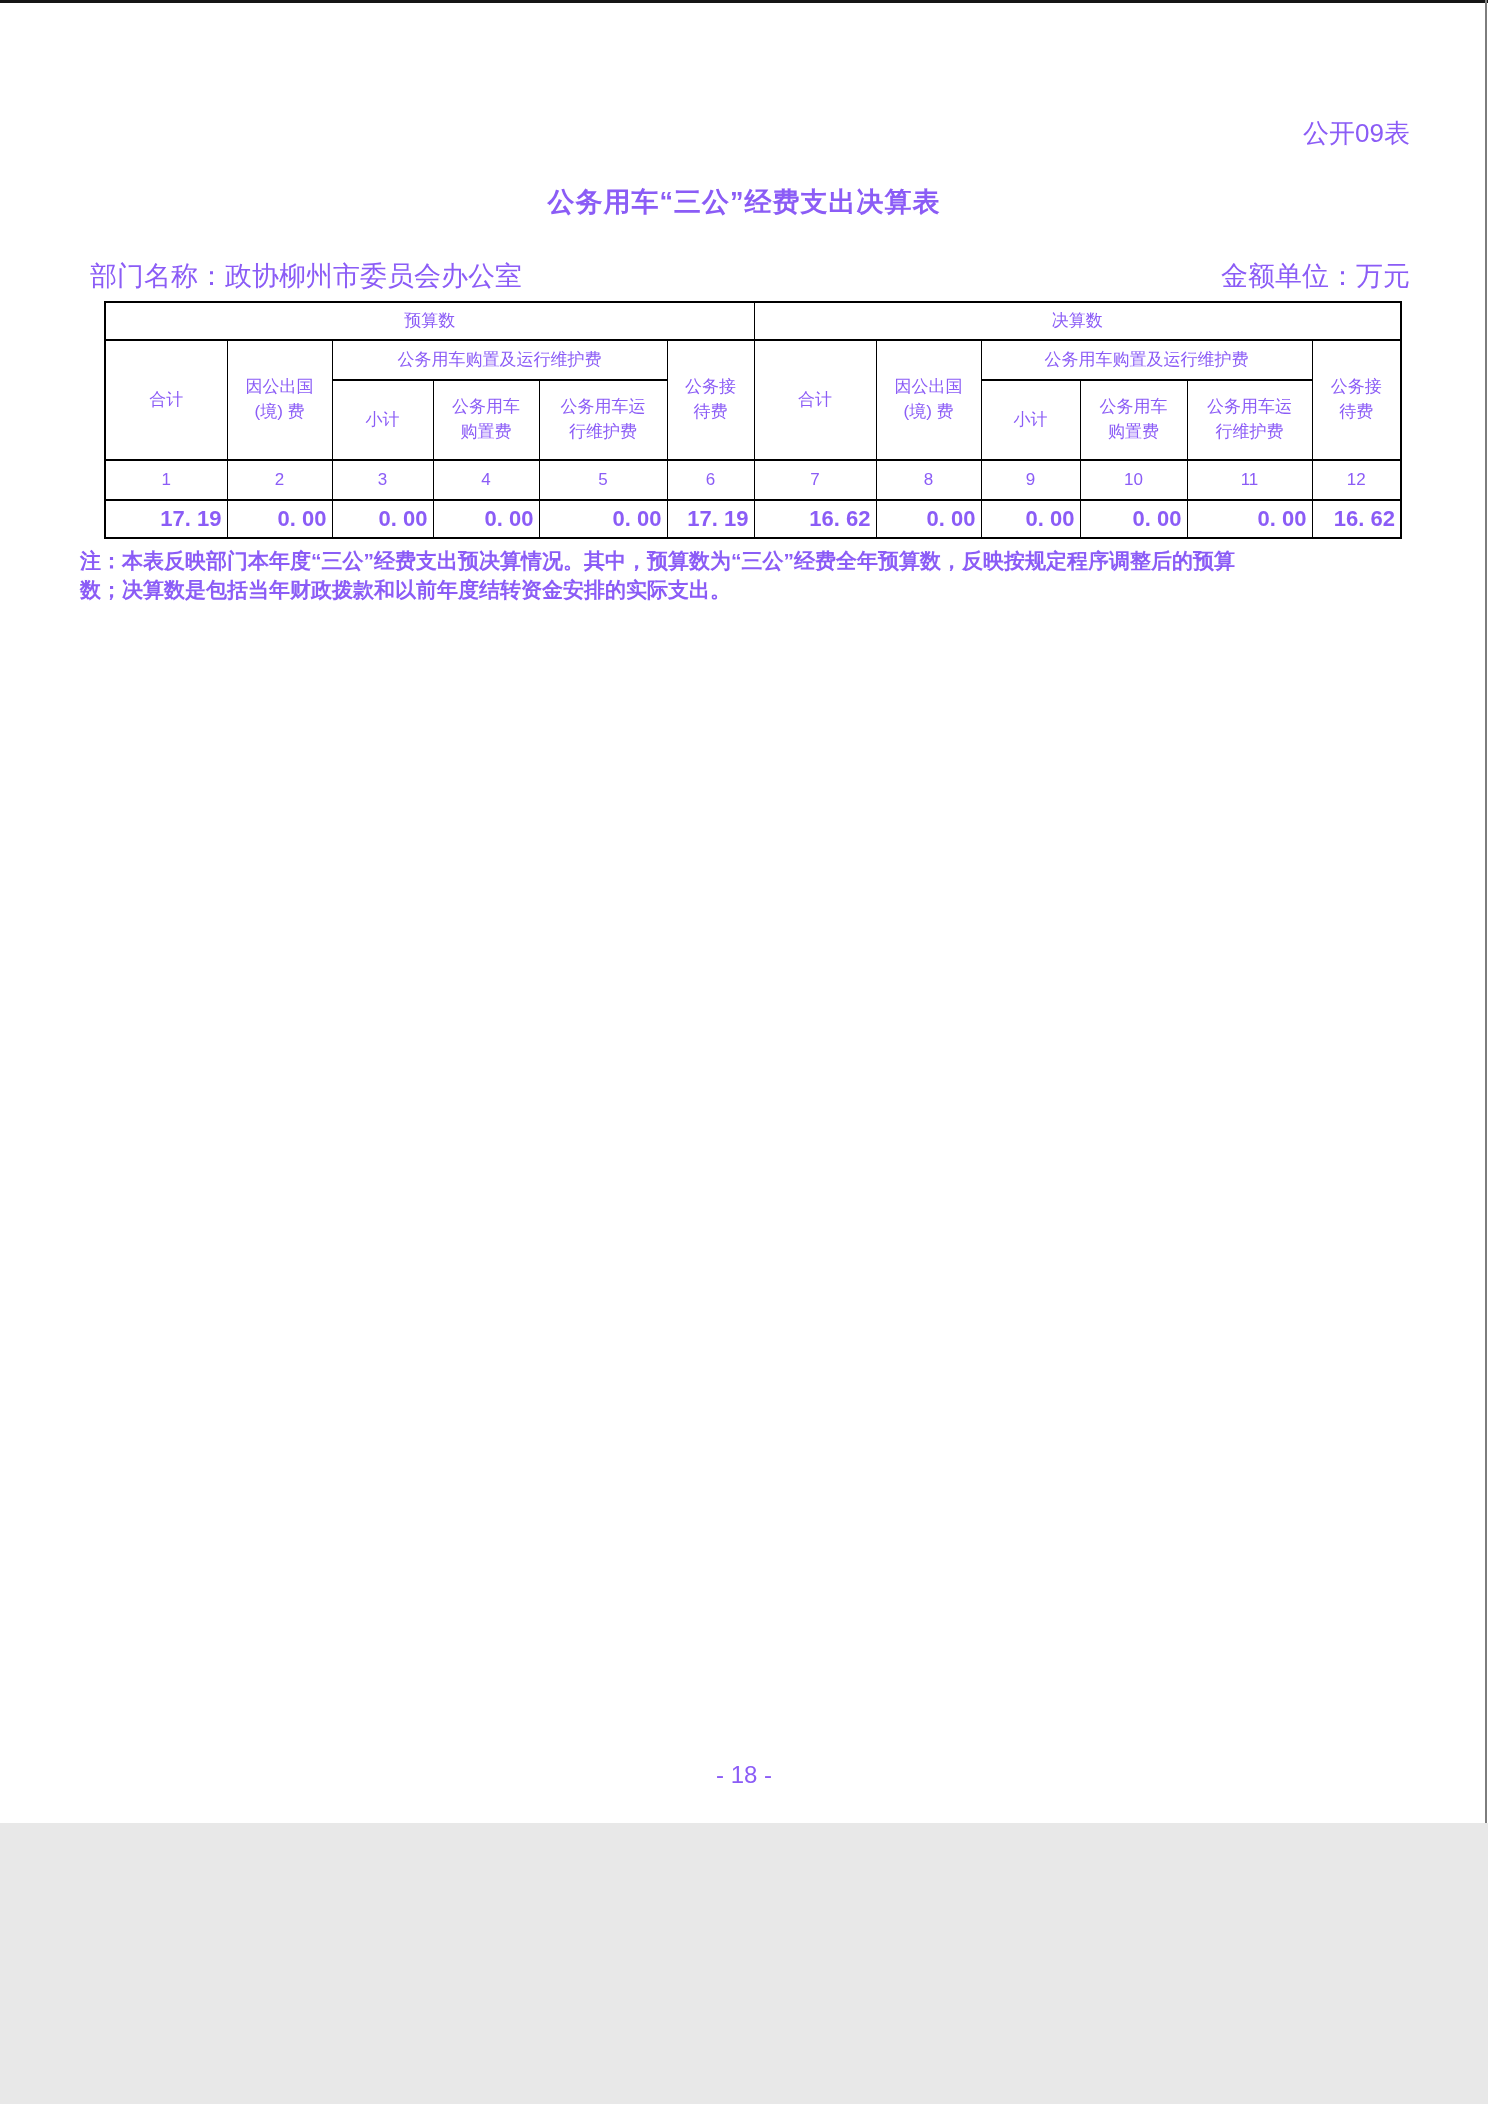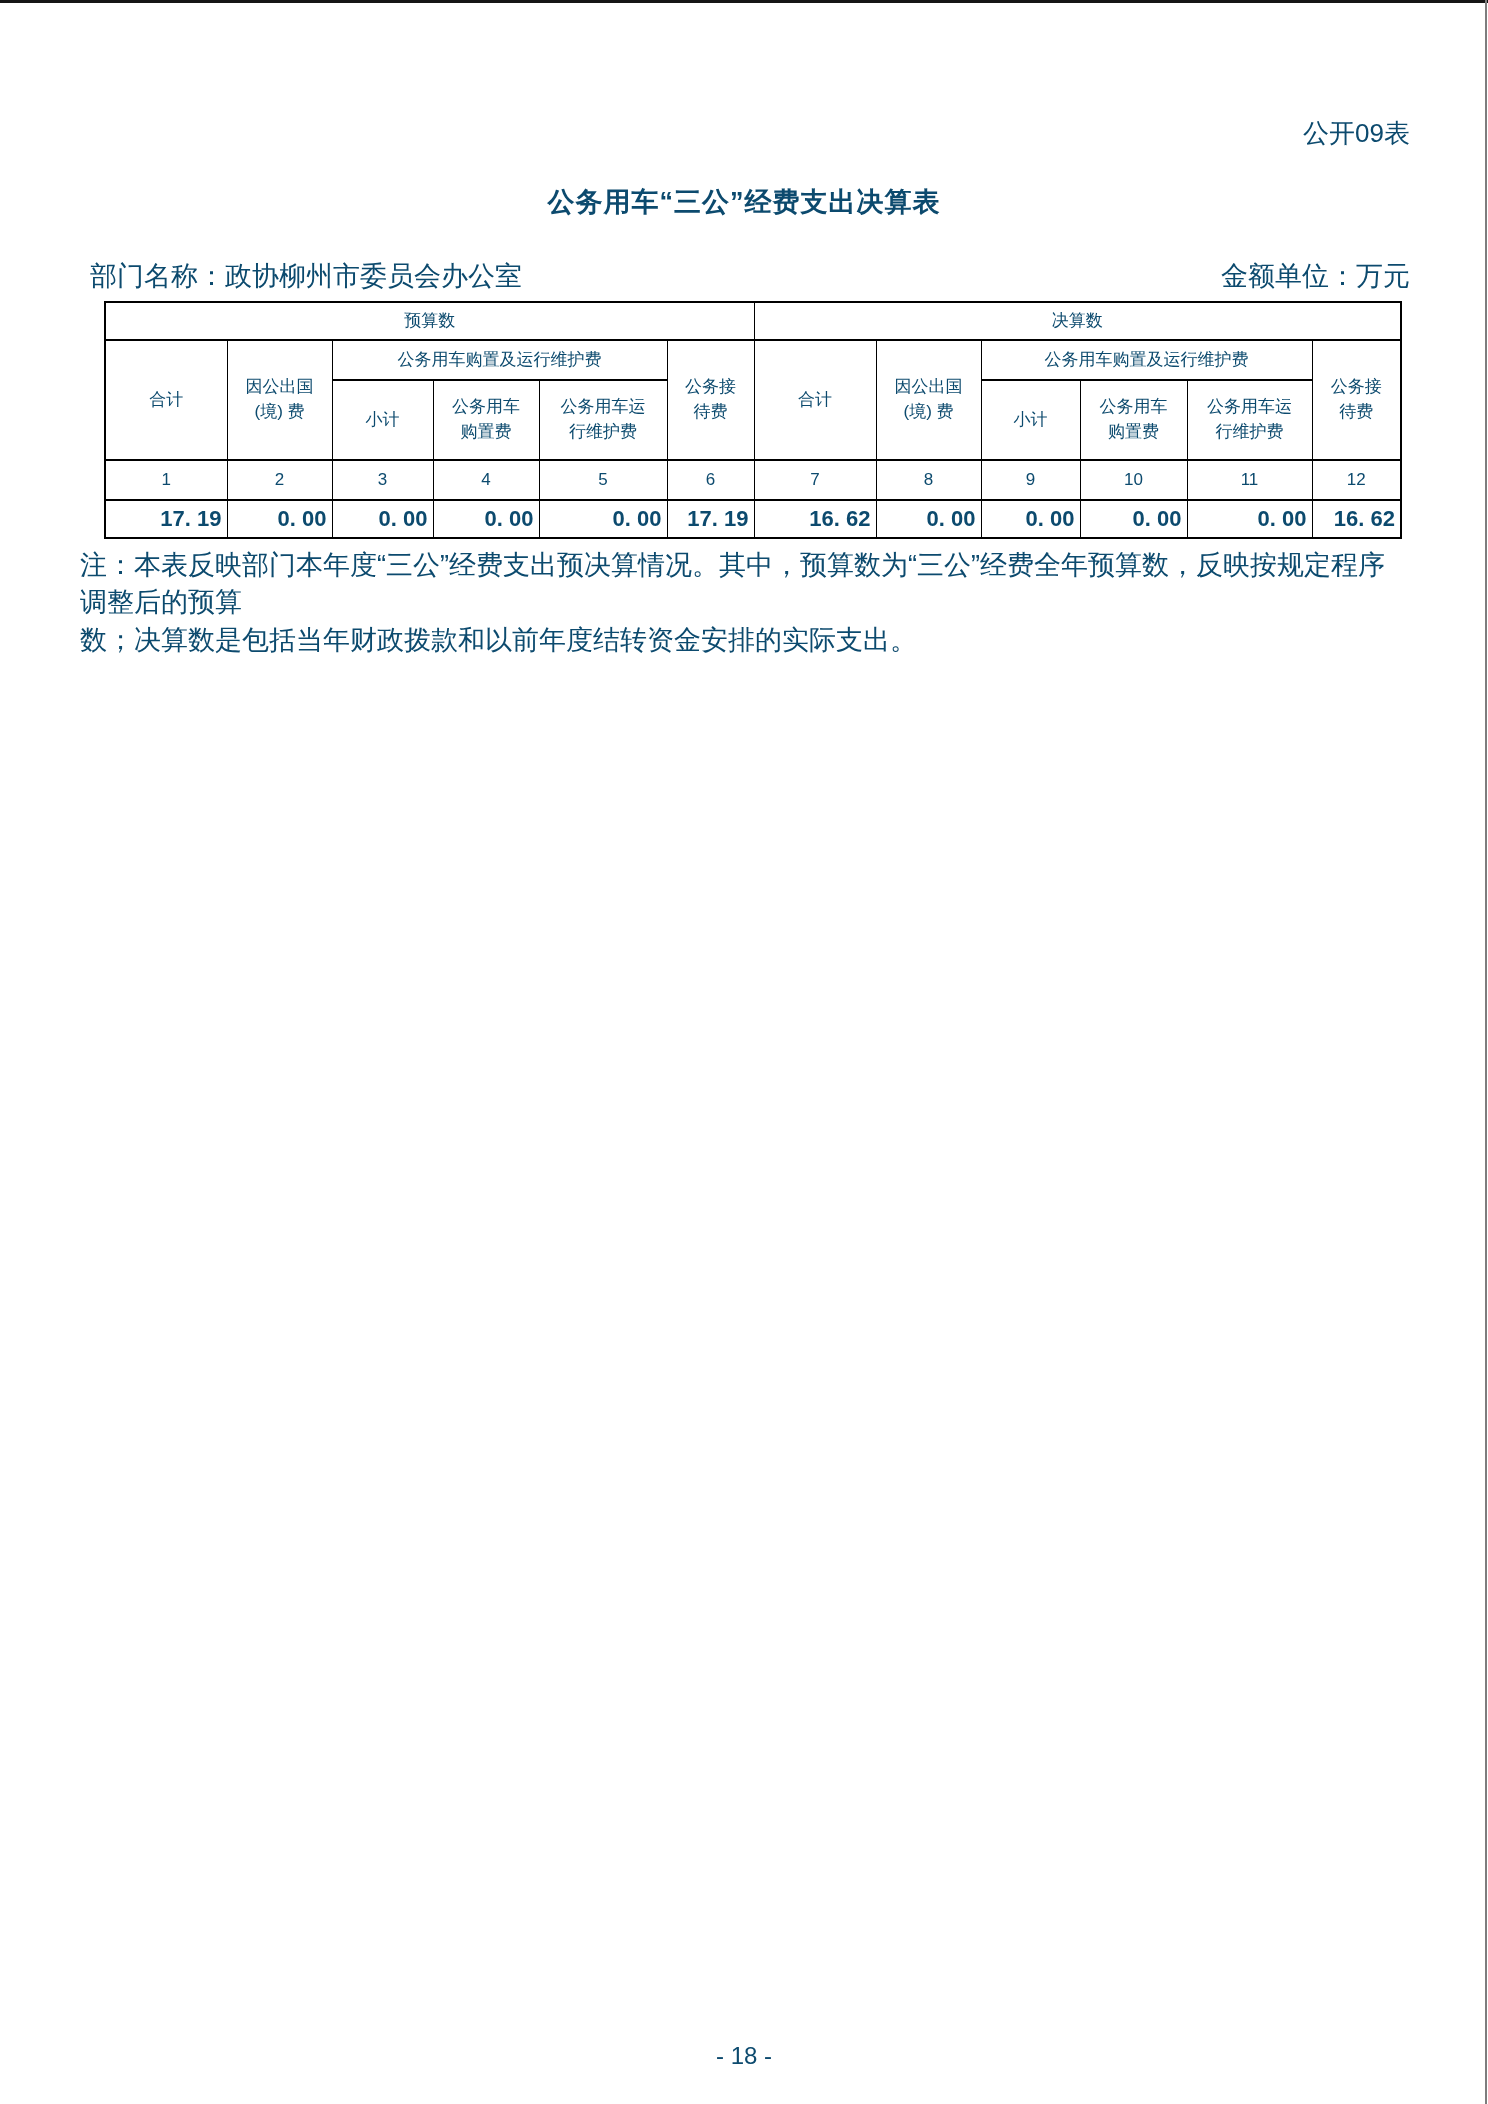--- a/index.html
+++ b/index.html
@@ -1,23 +1,23 @@
 <!DOCTYPE html>
 <html><head>
 <meta charset="utf-8">
 <style>
   * { box-sizing: border-box; }
   html, body { margin: 0; padding: 0; background: #e8e8e8; }
   .page {
     position: relative;
     width: 1488px;
-    height: 2104px;
+    height: 1823px;
     margin: 0 auto;
     background: #ffffff;
-    color: #0c4a6e;
+    color: #8b5cf6;
     font-family: "Liberation Sans", sans-serif;
     overflow: hidden;
   }
   
   .scan-edge-top {
     position: absolute; top: 0; left: 0; width: 100%; height: 3px;
     background: #151515;
   }
   .scan-edge-right {
     position: absolute; top: 0; right: 1px; width: 2px; height: 100%;
@@ -74,22 +74,23 @@
   tr.row-val    { height: 38px; font-weight: bold; }
   tr.row-val td {
     text-align: right;
     padding-right: 5px;
     font-size: 22px;
     white-space: nowrap;
   }
 
   .note {
     margin: 8px 0 0 2px;
-    font-size: 27px;
+    font-size: 21px;
     line-height: 1.38;
+    font-weight: bold;
   }
   .page-footer {
     position: absolute;
     bottom: 34px;
     left: 0;
     width: 100%;
     text-align: center;
     font-size: 24px;
   }
 </style>

